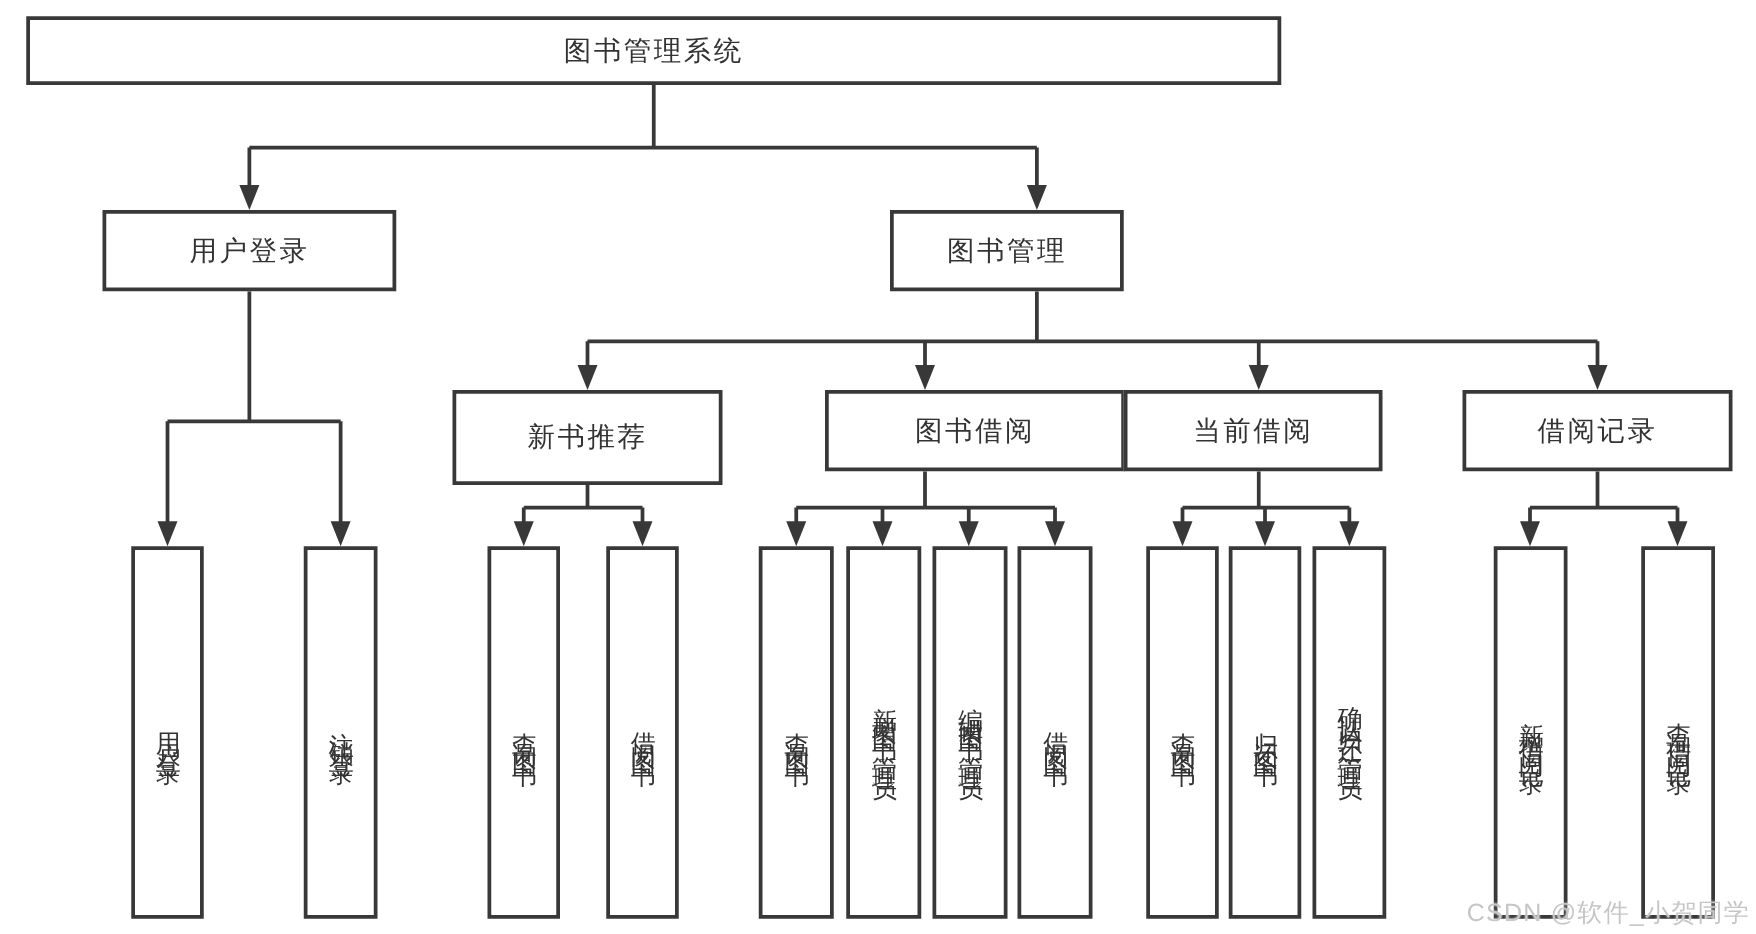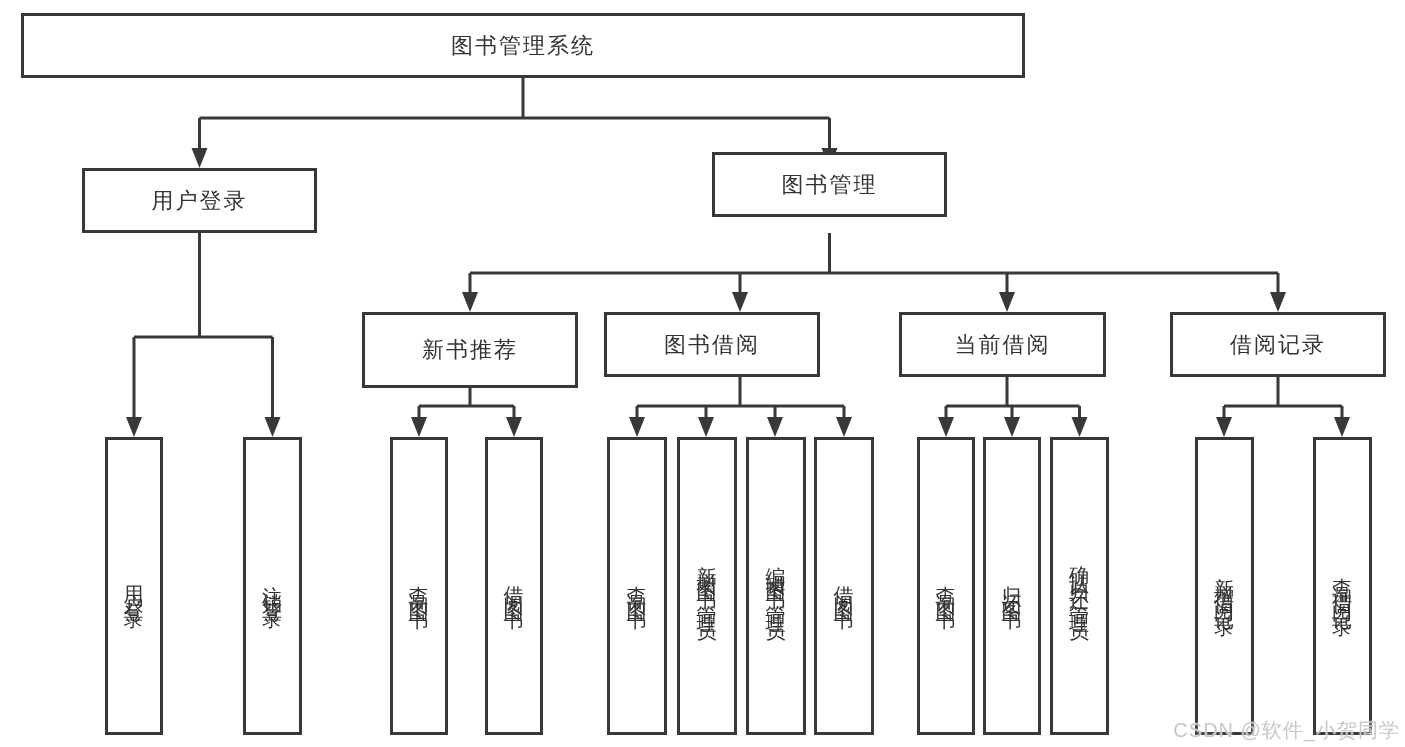--- a/index.html
+++ b/index.html
@@ -117,35 +117,35 @@
       <polygon points="767,417 783,417 775,437"></polygon>
       <polygon points="836,417 852,417 844,437"></polygon>
       <polygon points="938,417 954,417 946,437"></polygon>
       <polygon points="1004,417 1020,417 1012,437"></polygon>
       <polygon points="1071.5,417 1087.5,417 1079.5,437"></polygon>
       <polygon points="1216,417 1232,417 1224,437"></polygon>
       <polygon points="1334,417 1350,417 1342,437"></polygon>
     </g>
   </svg>
 
-  <div class="box" style="left:21px;top:13px;width:1004px;height:65px">
+  <div class="box" style="left:21px;top:13px;width:1004px;height:55px">
     <span class="hlabel">图书管理系统</span>
   </div>
 
   <div class="box" style="left:82px;top:168px;width:235px;height:65px">
     <span class="hlabel">用户登录</span>
   </div>
-  <div class="box" style="left:712px;top:152px;width:235px;height:65px">
+  <div class="box" style="left:712px;top:168px;width:187px;height:65px">
     <span class="hlabel">图书管理</span>
   </div>
 
   <div class="box" style="left:362px;top:312px;width:216px;height:76px">
     <span class="hlabel">新书推荐</span>
   </div>
-  <div class="box" style="left:604px;top:312px;width:216px;height:65px">
+  <div class="box" style="left:660px;top:312px;width:240px;height:65px">
     <span class="hlabel">图书借阅</span>
   </div>
   <div class="box" style="left:899px;top:312px;width:207px;height:65px">
     <span class="hlabel">当前借阅</span>
   </div>
   <div class="box" style="left:1170px;top:312px;width:216px;height:65px">
     <span class="hlabel">借阅记录</span>
   </div>
 
   <div class="box" style="left:105px;top:437px;width:58px;height:298px">

